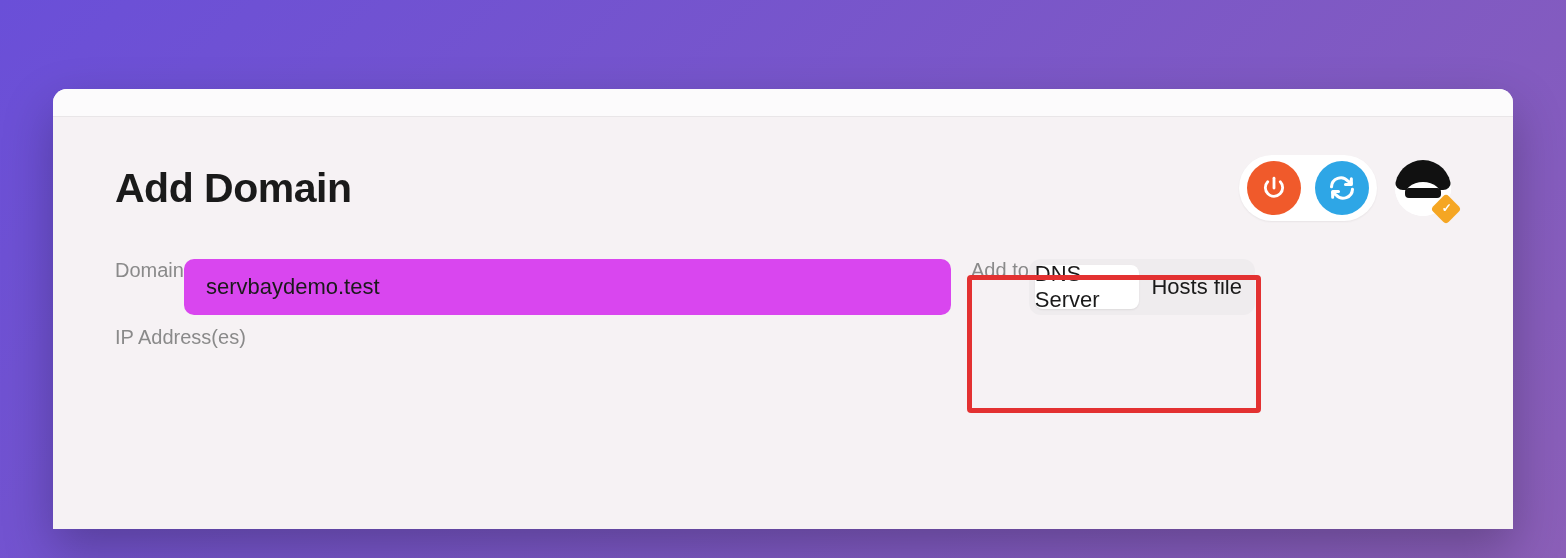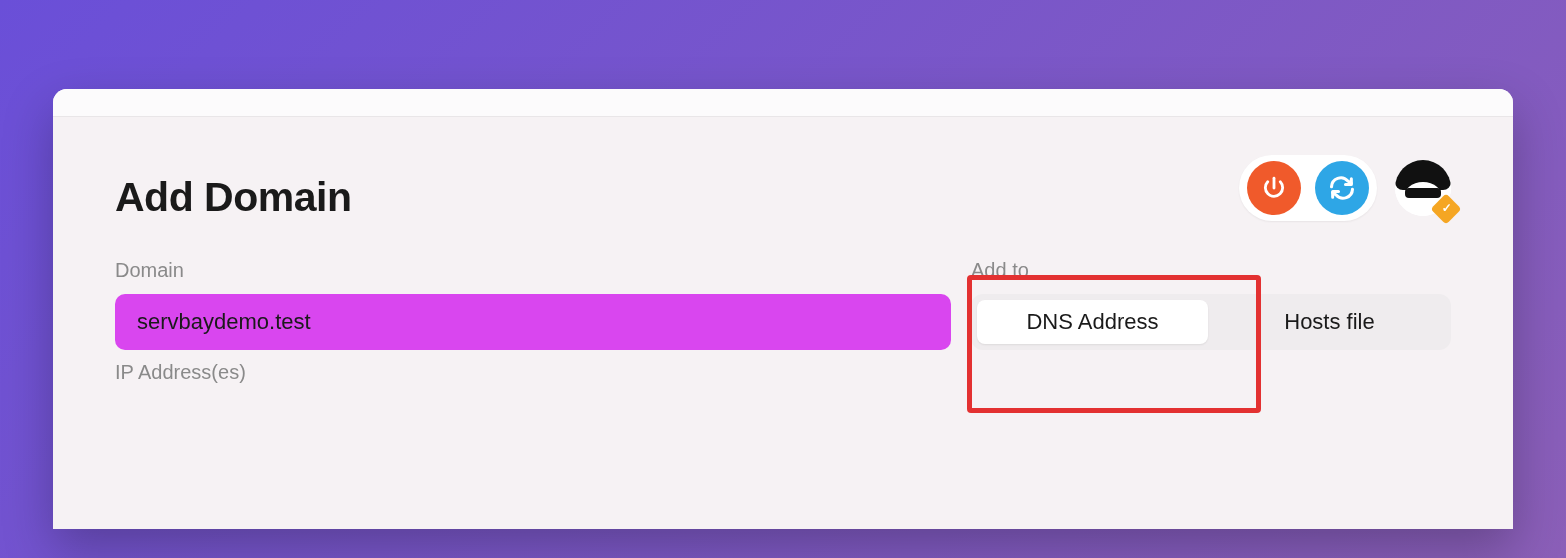--- a/index.html
+++ b/index.html
@@ -28,21 +28,21 @@
       background: #fcfbfc;
       border-radius: 14px 14px 0 0;
       border-bottom: 1px solid #e9e6e8;
     }
     .content {
       padding: 38px 62px 0 62px;
     }
     .header-row {
       display: flex;
       justify-content: space-between;
-      align-items: flex-end;
+      align-items: center;
       margin-bottom: 38px;
     }
     .page-title {
       font-size: 41px;
       font-weight: 800;
       color: #1a1a1a;
       letter-spacing: -0.5px;
     }
     .header-actions {
       display: flex;
@@ -142,21 +142,21 @@
       border: none;
       background: #d946ef;
       border-radius: 10px;
       padding: 0 22px;
       font-size: 22px;
       color: #1a1a1a;
       outline: none;
     }
     .domain-block, .addto-block {
       display: flex;
-      flex-direction: column;
+      flex-direction: row;
     }
     .segmented {
       display: flex;
       background: #efecee;
       border-radius: 12px;
       height: 56px;
       padding: 6px;
       gap: 6px;
     }
     .segment {
@@ -232,21 +232,21 @@
 
       <div class="domain-block">
         <label class="field-label">Domain</label>
         <input class="text-input" type="text" value="servbaydemo.test" style="">
       </div>
 
       <div class="addto-block">
         <label class="field-label">Add to</label>
         <div class="segmented">
           <div class="segment active">
-            <span>DNS Address</span>
+            <span>DNS Server</span>
           </div>
           <div class="segment">
             <span>Hosts file</span>
           </div>
         </div>
       </div>
 
       <div class="ipblock">
         <label class="field-label">IP Address(es)</label>
       </div>

